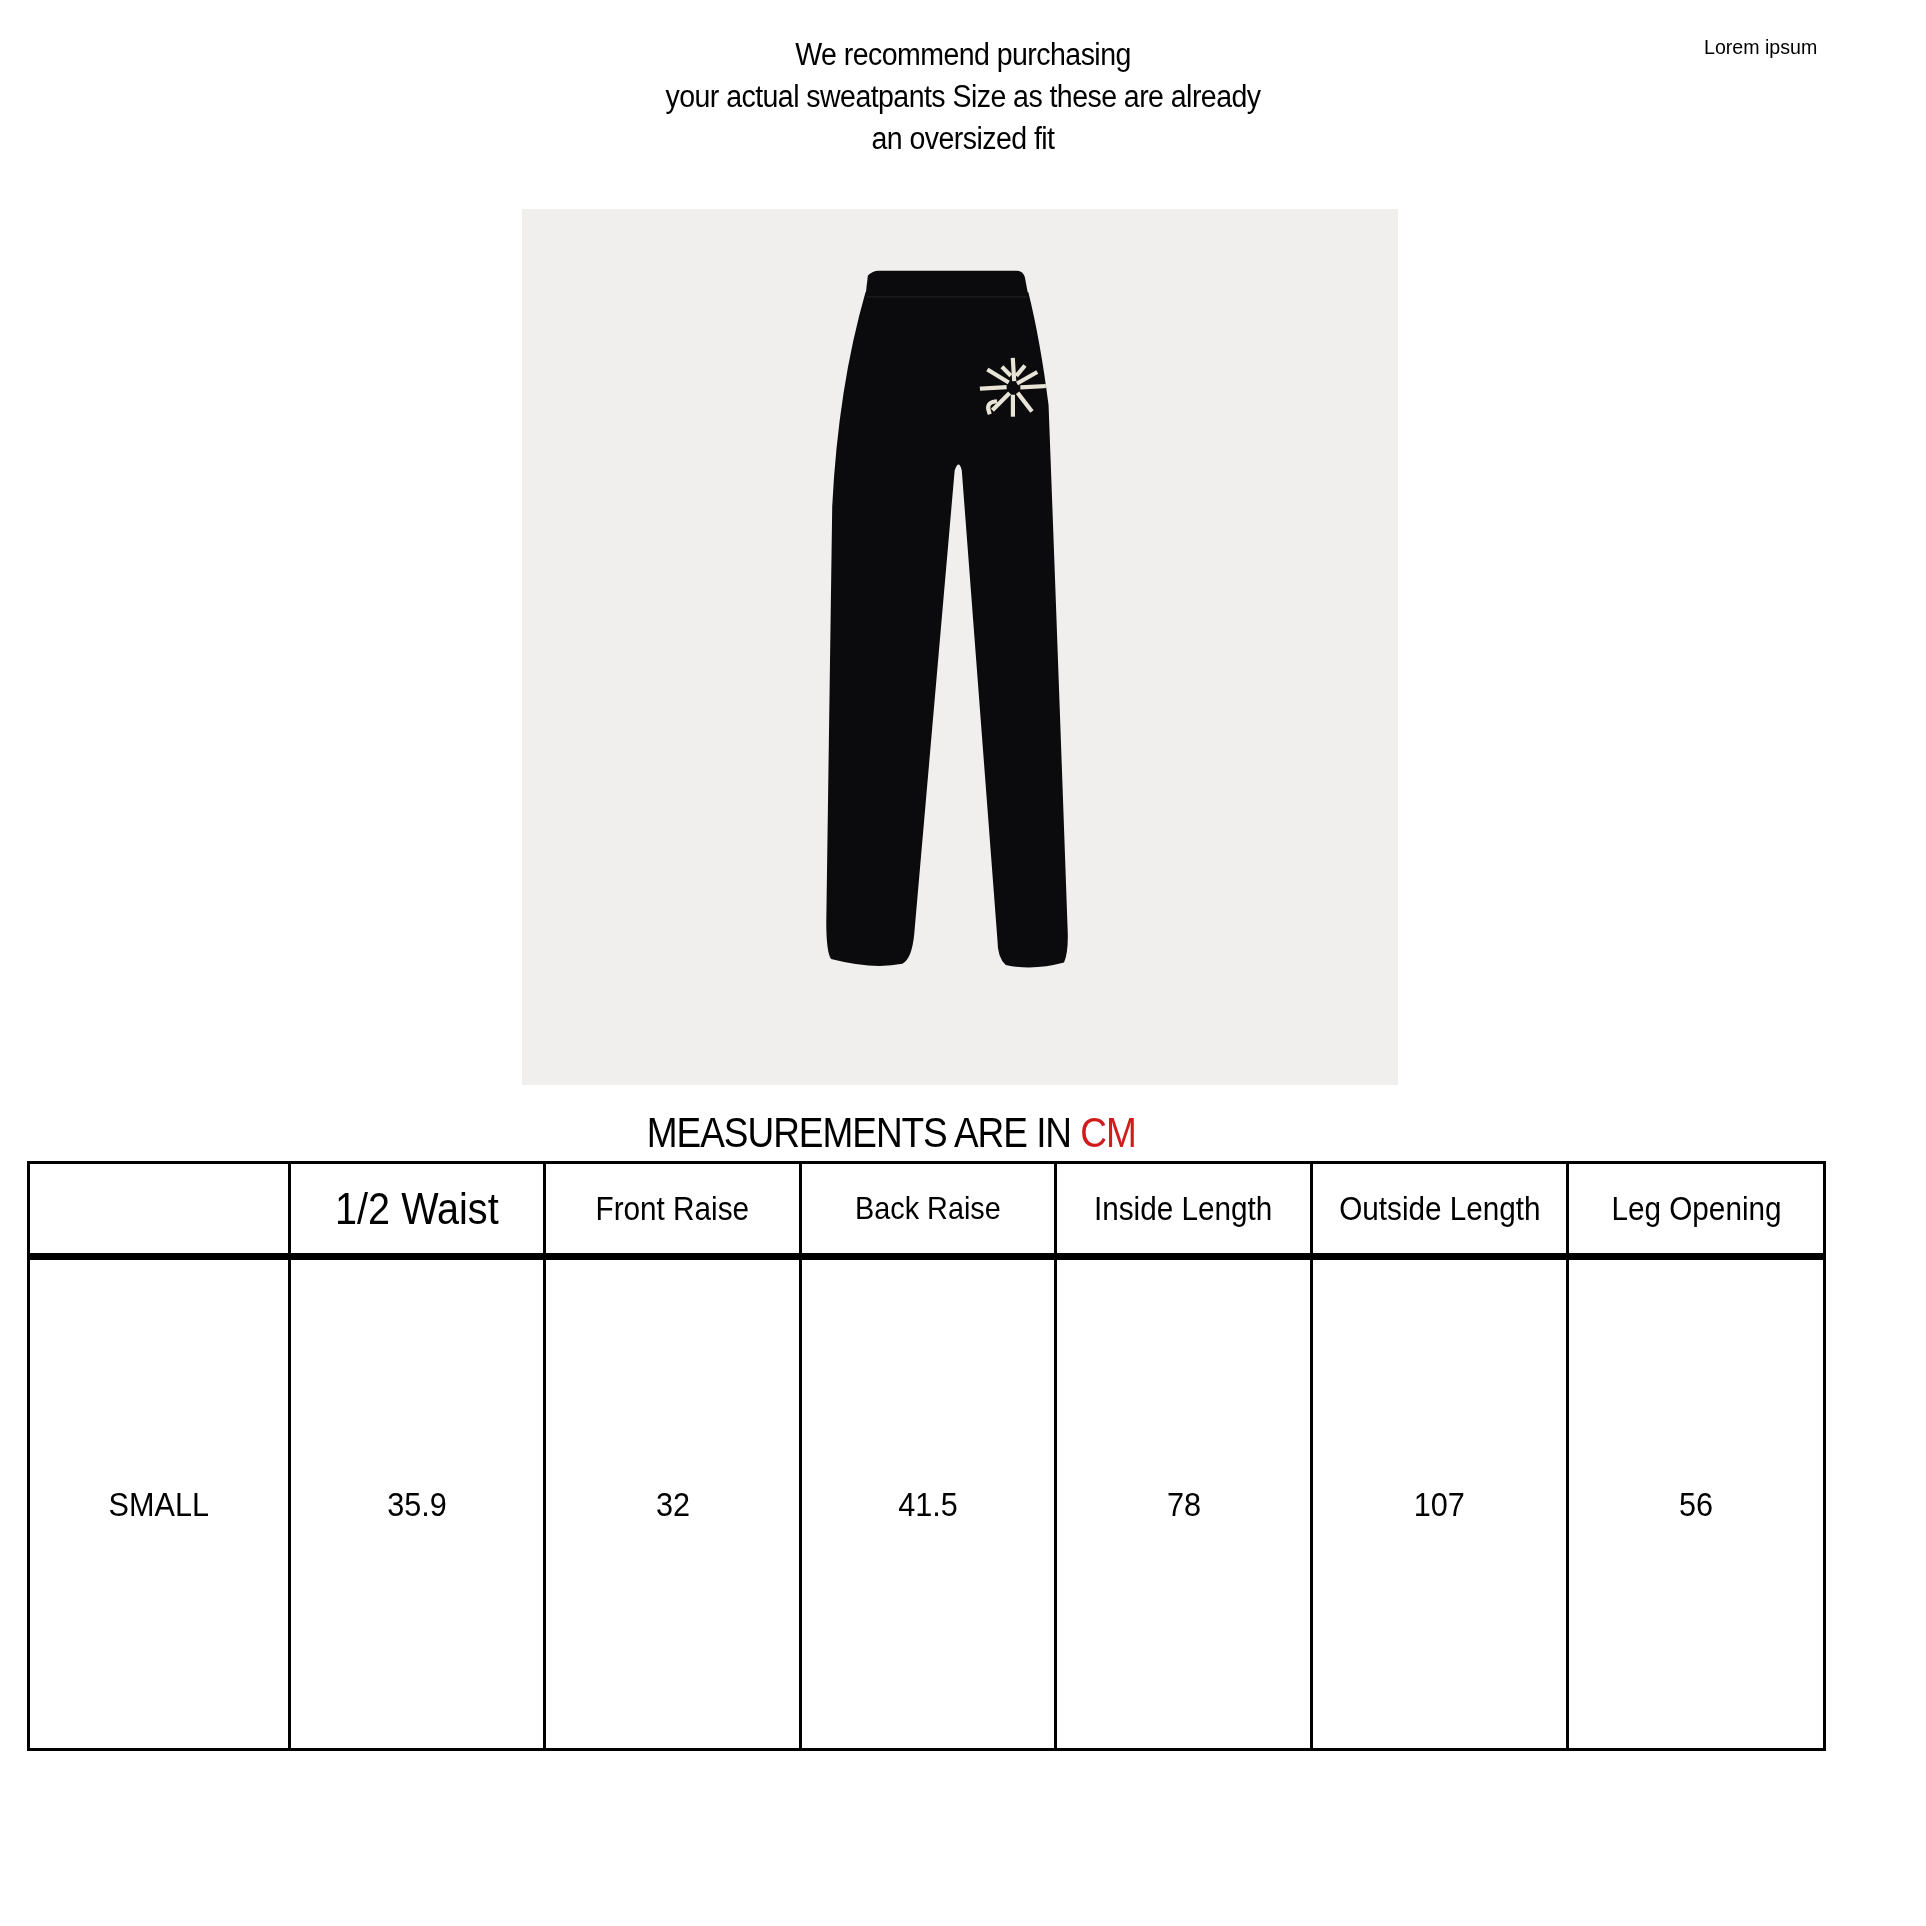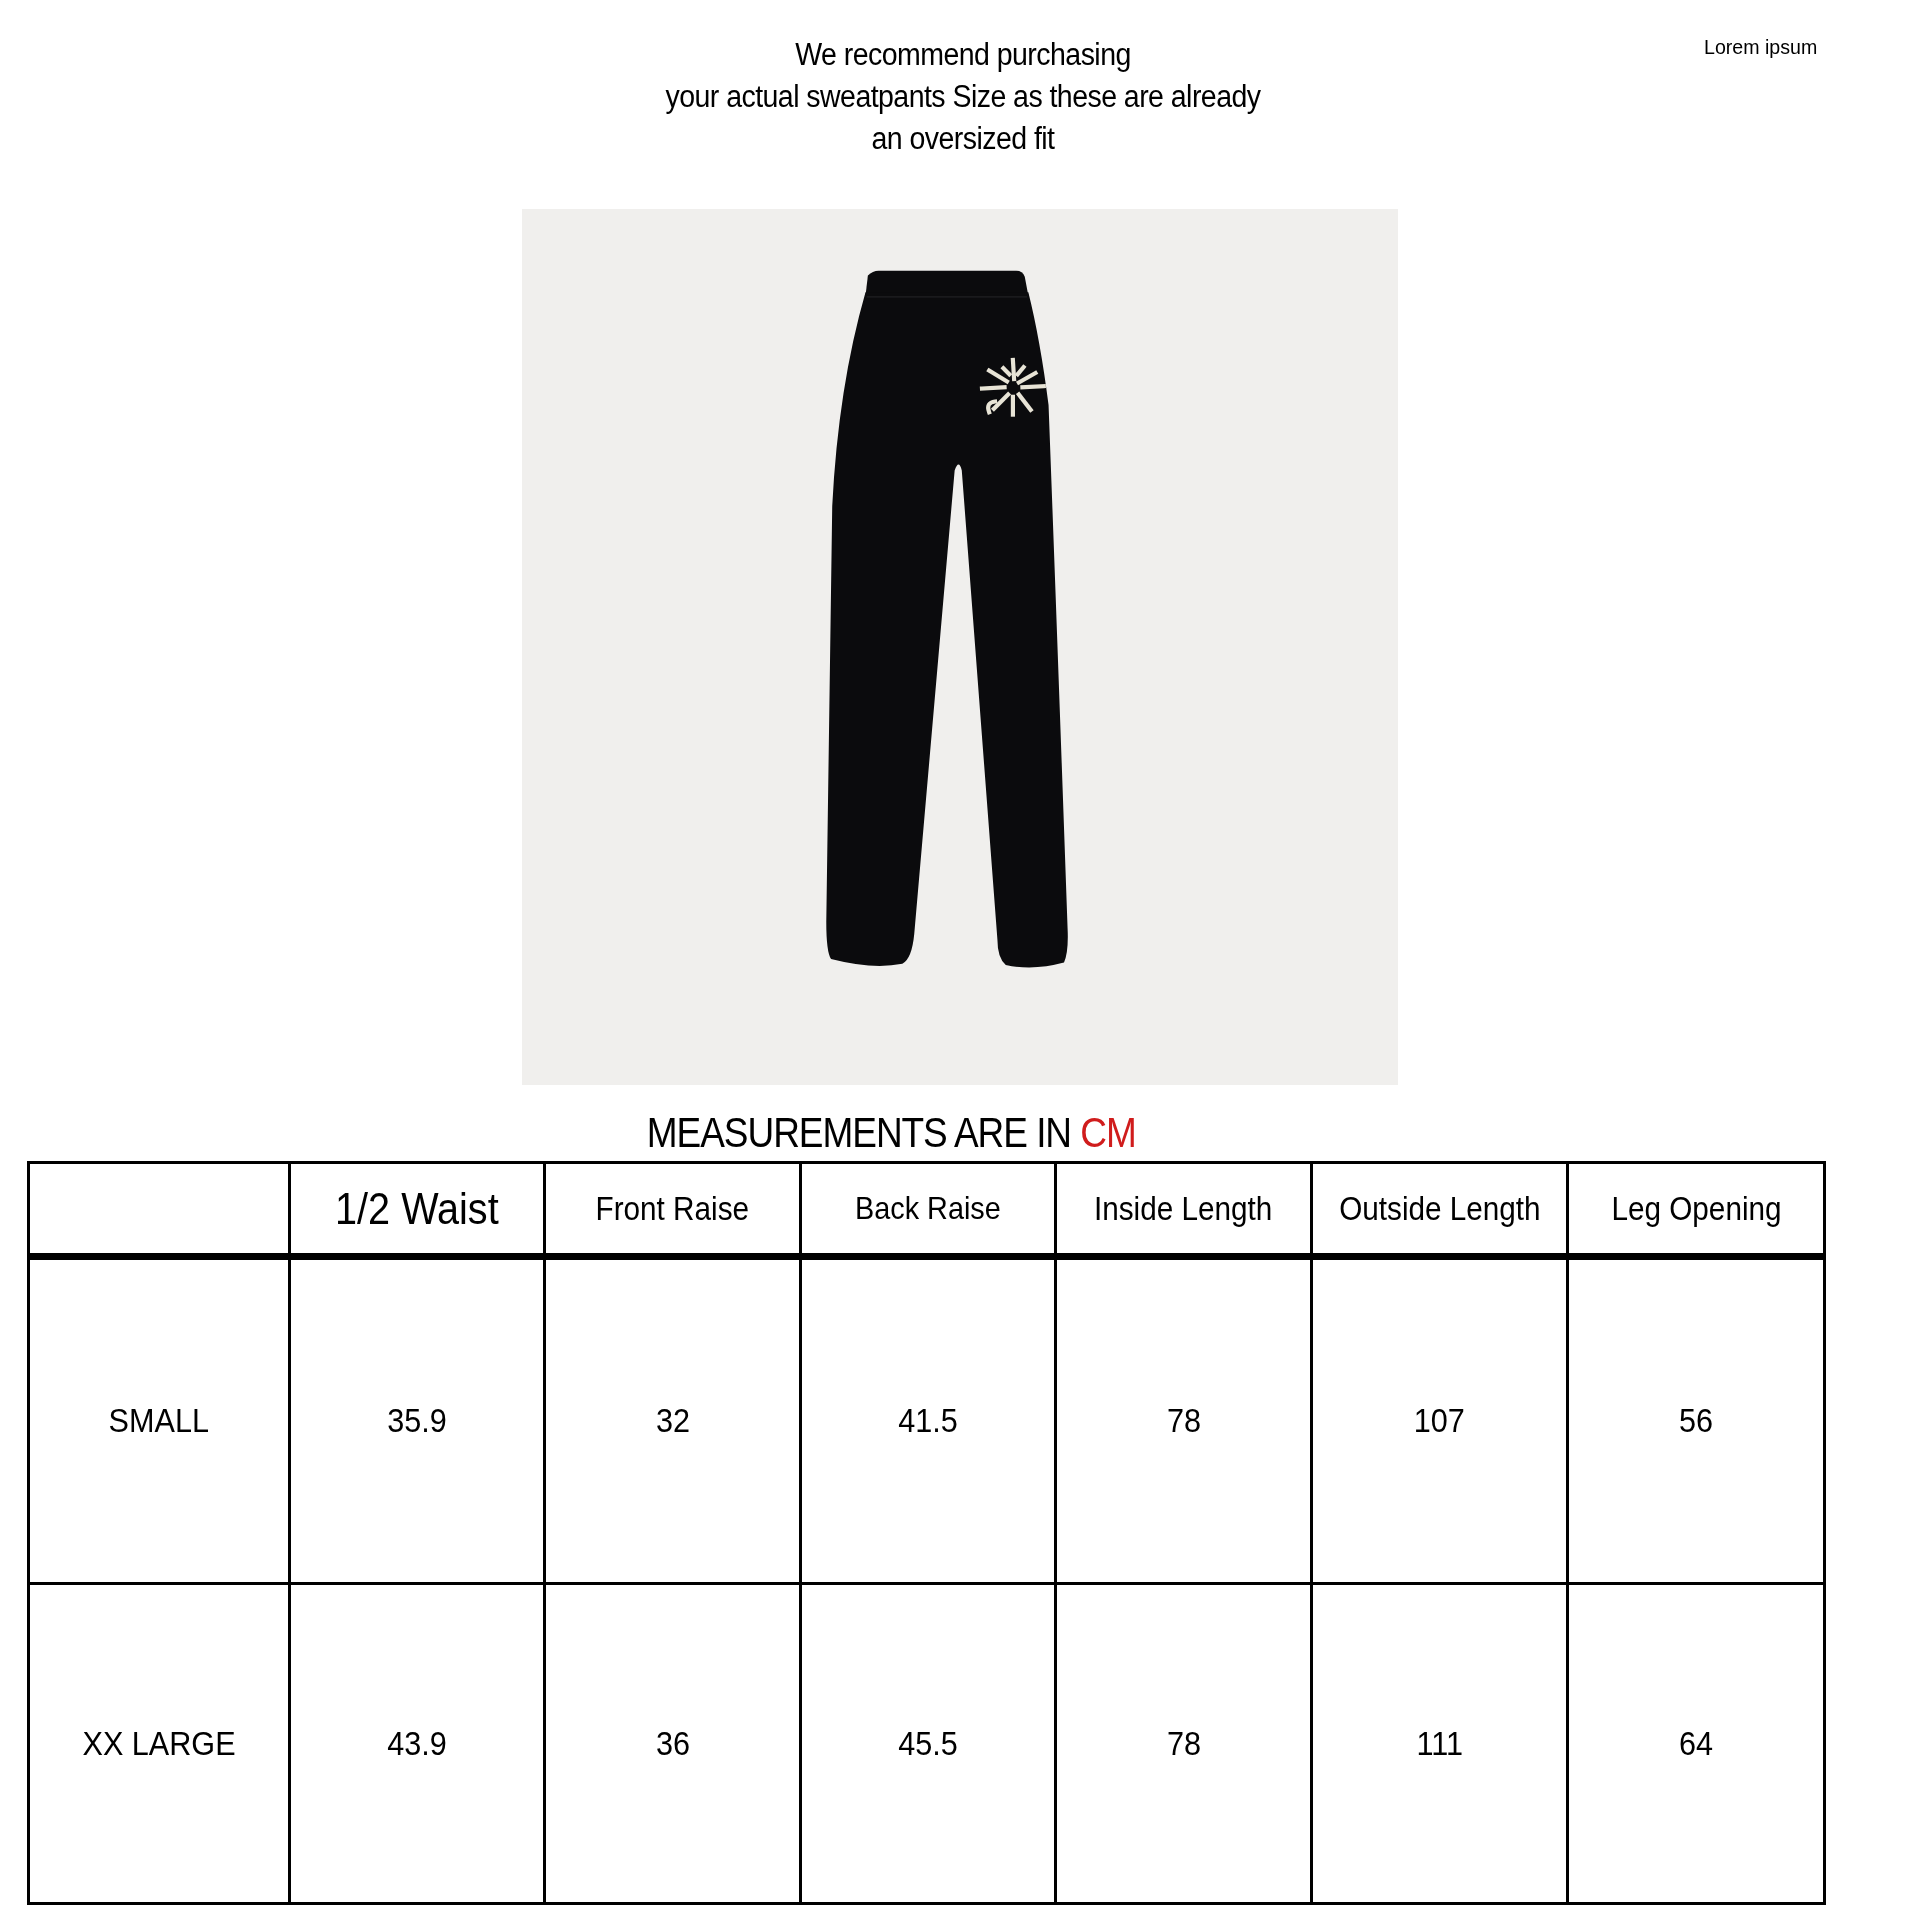--- a/index.html
+++ b/index.html
@@ -58,21 +58,21 @@
       letter-spacing: -1.2px;
       transform: scaleX(0.86);
       transform-origin: 890px 0;
     }
     .units-heading .accent { color: #d01c1c; }
     .size-table {
       position: absolute;
       left: 27px;
       top: 1161px;
       width: 1795px;
-      height: 744px;
+      height: 590px;
       border-collapse: collapse;
       table-layout: fixed;
       text-decoration: underline;
     }
     .size-table td, .size-table th {
       border: 3.6px solid #000;
       text-align: center;
       vertical-align: middle;
       font-weight: normal;
       padding: 0;
@@ -168,24 +168,15 @@
   <tbody>
     <tr>
       <td class="size-label"><span class="t">SMALL</span></td>
       <td><span class="t">35.9</span></td>
       <td><span class="t">32</span></td>
       <td><span class="t">41.5</span></td>
       <td><span class="t">78</span></td>
       <td><span class="t">107</span></td>
       <td><span class="t">56</span></td>
     </tr>
-    <tr>
-      <td class="size-label"><span class="t">XX LARGE</span></td>
-      <td><span class="t">43.9</span></td>
-      <td><span class="t">36</span></td>
-      <td><span class="t">45.5</span></td>
-      <td><span class="t">78</span></td>
-      <td><span class="t">111</span></td>
-      <td><span class="t">64</span></td>
-    </tr>
   </tbody>
 </table>
 
 
 </body></html>

